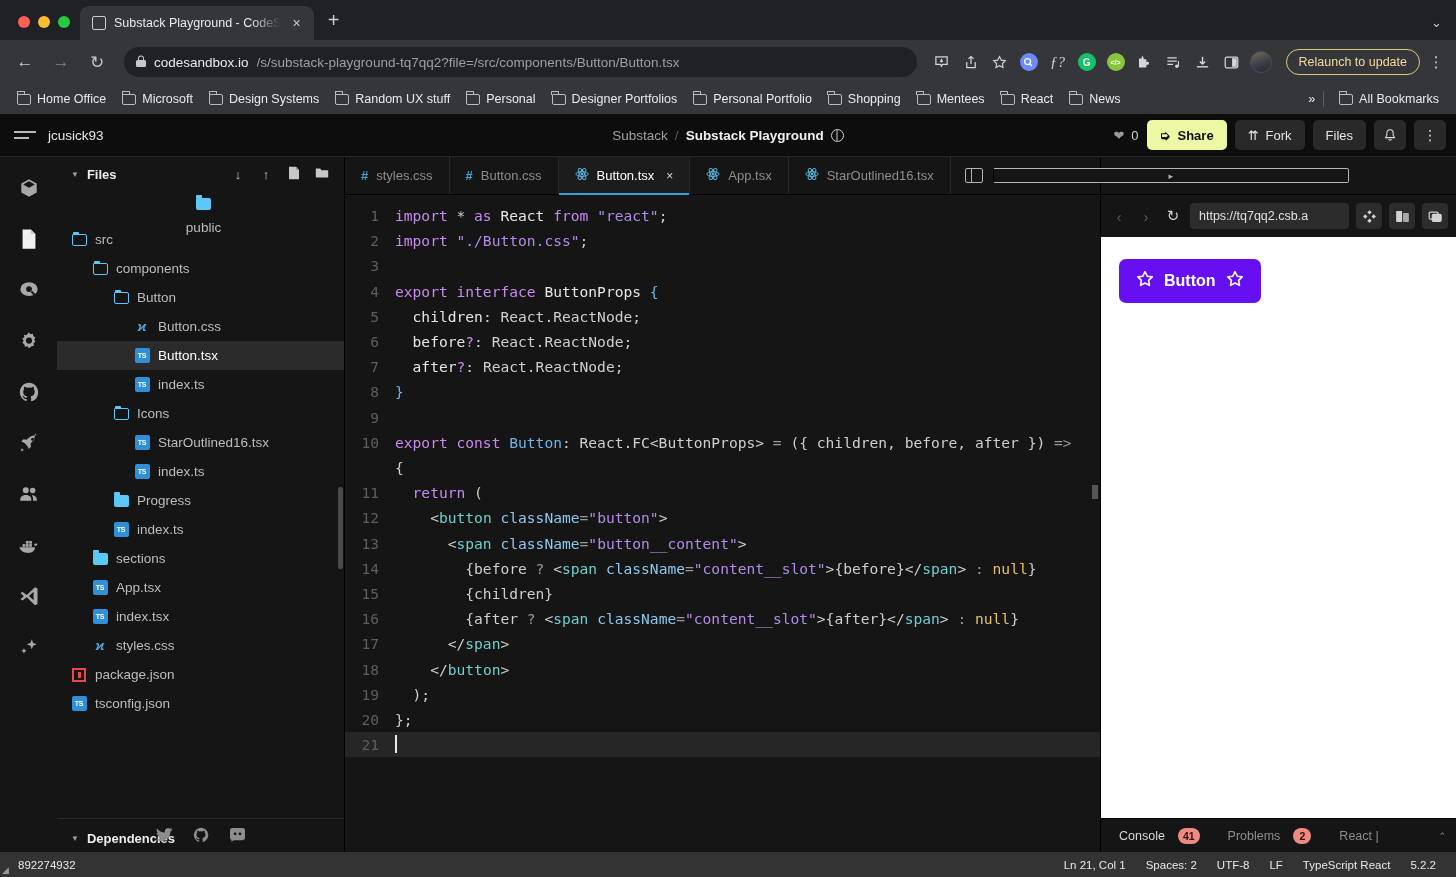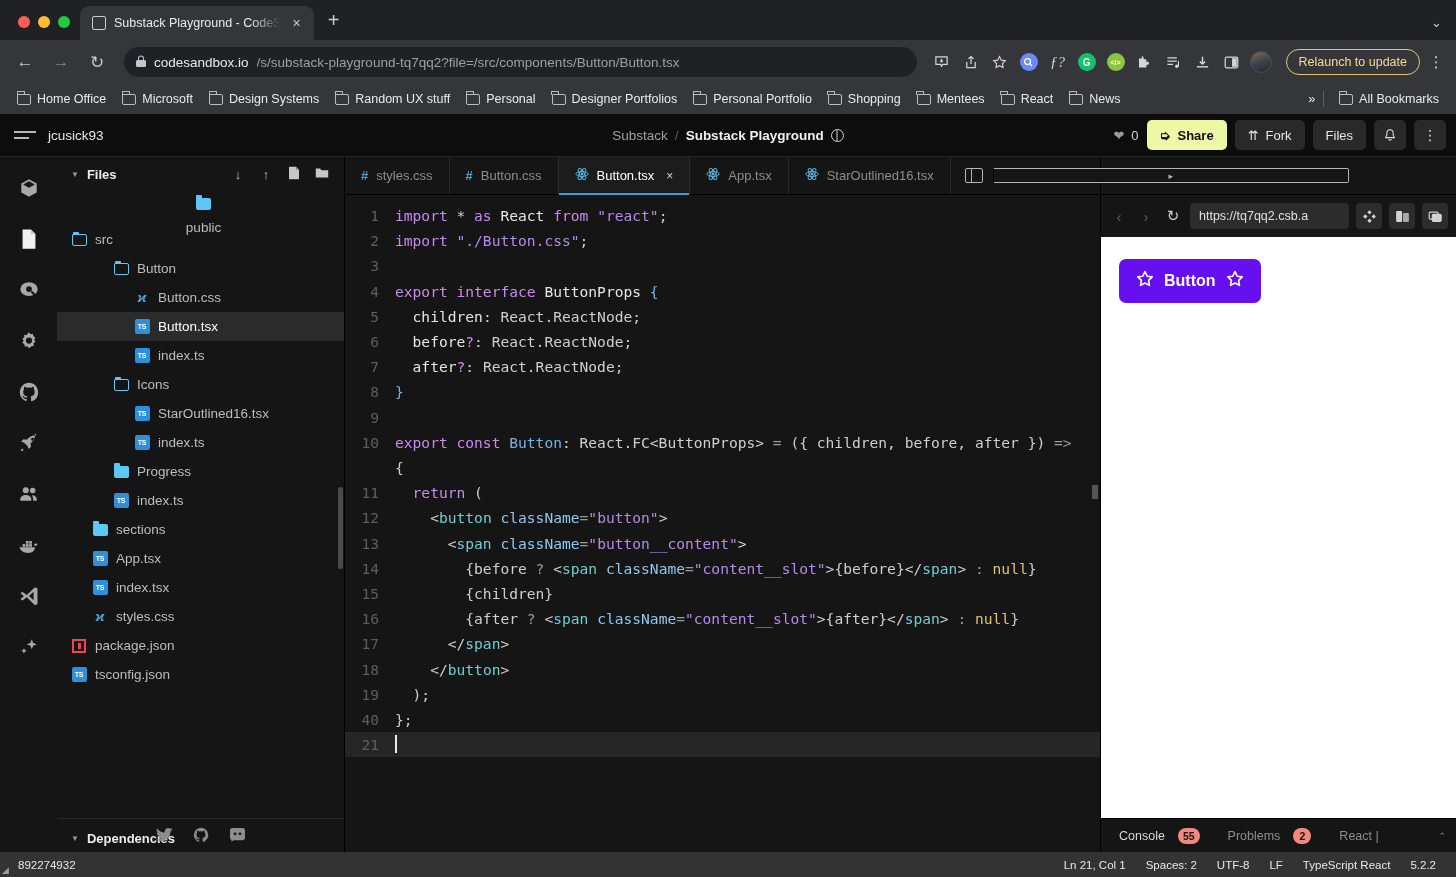--- a/index.html
+++ b/index.html
@@ -460,20 +460,26 @@
                 <span class="fold"></span>
               </span>
               <span>public</span>
             </div>
             <div class="row" style="padding-left: 14px;">
               <span class="ficon">
                 <span class="fold open"></span>
               </span>
               <span>src</span>
             </div>
+            <div class="row" style="padding-left: 35px;">
+              <span class="ficon">
+                <span class="fold open"></span>
+              </span>
+              <span>components</span>
+            </div>
             <div class="row" style="padding-left: 56px;">
               <span class="ficon">
                 <span class="fold open"></span>
               </span>
               <span>Button</span>
             </div>
             <div class="row" style="padding-left: 77px;">
               <span class="ficon">
                 <span class="cssico">ϰ</span>
               </span>
@@ -703,21 +709,21 @@
               </div>
               <div class="cl">
                 <span class="lnum">18</span>
                 <span class="ctext"><span class="punc">    &lt;/</span><span class="tag">button</span><span class="punc">&gt;</span></span>
               </div>
               <div class="cl">
                 <span class="lnum">19</span>
                 <span class="ctext"><span class="punc">  );</span></span>
               </div>
               <div class="cl">
-                <span class="lnum">40</span>
+                <span class="lnum">20</span>
                 <span class="ctext"><span class="punc">};</span></span>
               </div>
               <div class="cl cursorline">
                 <span class="lnum">21</span>
                 <span class="ctext"><span class="caret-bar"></span></span>
               </div>
             </div>
           <div class="code-scroll"></div>
         </div>
       </div>
@@ -762,21 +768,21 @@
             <span>
               <svg width="18" height="18" viewBox="0 0 18 18" fill="none" stroke="#fff" stroke-width="1.6" stroke-linejoin="round">
                   <path d="M9 1.6l2.2 4.6 5 .7-3.6 3.5.9 5-4.5-2.4-4.5 2.4.9-5L1.8 6.9l5-.7z"></path>
                 </svg>
             </span>
           </span>
         </div>
         <div class="pv-footer">
           <span class="pvf-item on">
             <span>Console</span>
-            <span class="badge">55</span>
+            <span class="badge">41</span>
           </span>
           <span class="pvf-item">
             <span>Problems</span>
             <span class="badge">2</span>
           </span>
           <span class="pvf-item">
             <span>React |</span>
           </span>
           <span class="pvf-chevron">⌃</span>
         </div>

